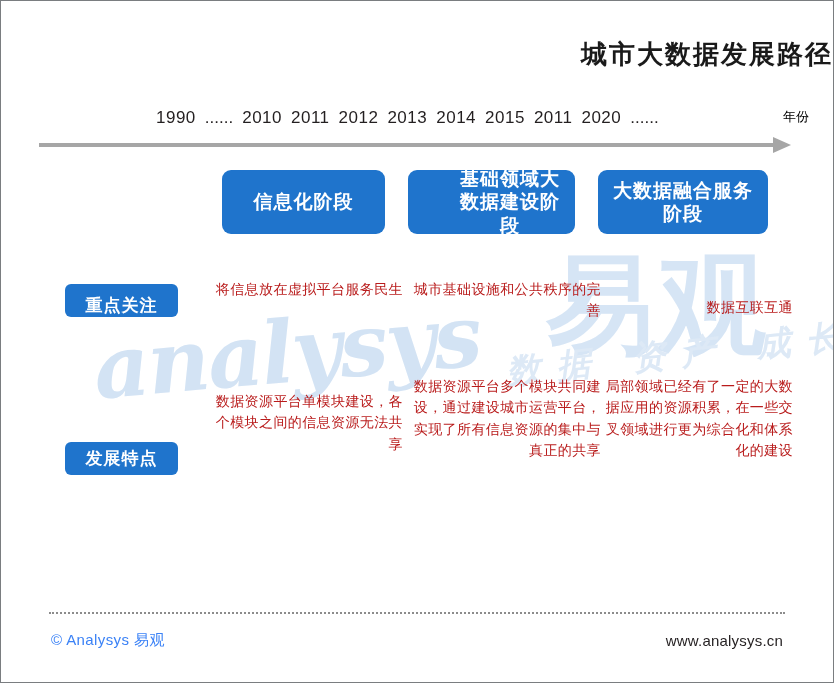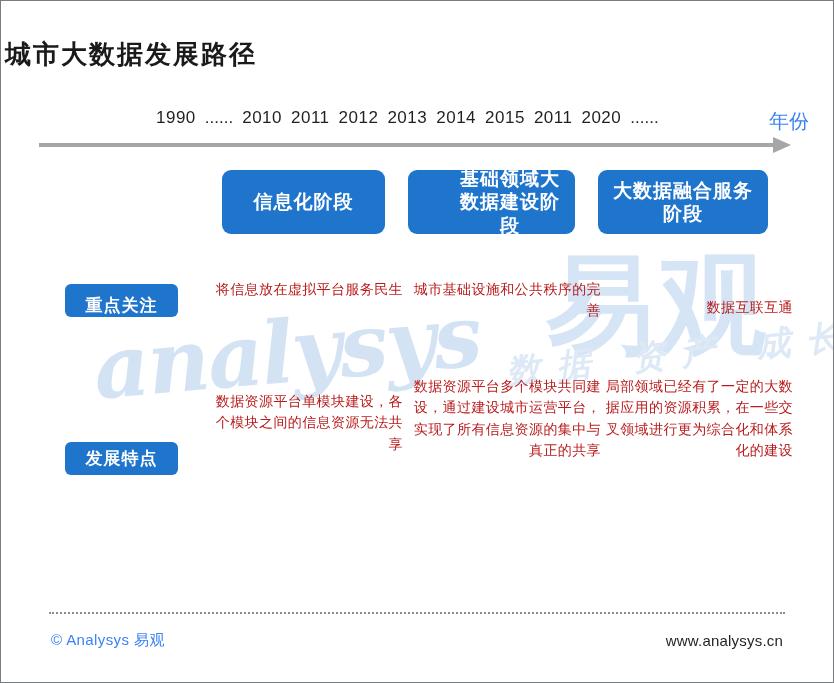--- a/index.html
+++ b/index.html
@@ -48,22 +48,22 @@
     font-weight:700;
     font-style:italic;
     color:#dde9f6;
     letter-spacing:16px;
     transform:rotate(-6deg);
   }
 
   
   .title{
     position:absolute;
-    left:4px; right:0; top:36px;
-    text-align:left;
+    left:12px; right:0; top:36px;
+    text-align:right;
     font-size:26px;
     font-weight:700;
     color:#1a1a1a;
     letter-spacing:2px;
   }
 
   
   .years{
     position:absolute;
     left:155px;
@@ -72,22 +72,22 @@
     color:#231f20;
     letter-spacing:0.5px;
     white-space:nowrap;
   }
   .years .y{margin-right:9px;}
   .years .dots{margin-right:9px;letter-spacing:0px;}
   .axis-label{
     position:absolute;
     right:24px;
     top:107px;
-    font-size:20px;
-    color:#3b82f6;
+    font-size:13px;
+    color:#000000;
   }
   .axis{
     position:absolute;
     left:38px;
     top:141px;
     width:752px;
     height:6px;
   }
   .axis .bar{
     position:absolute;

